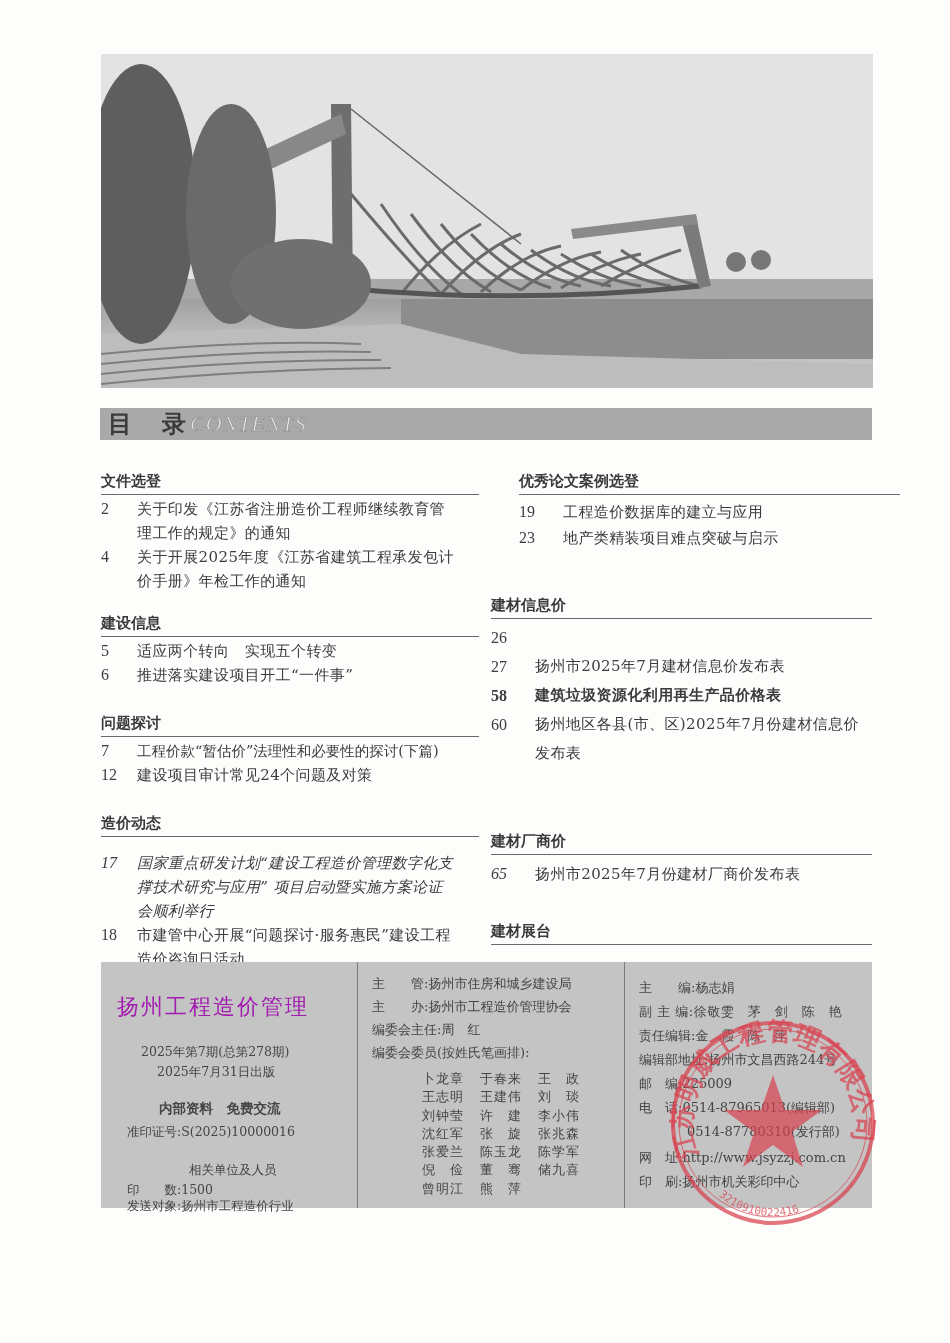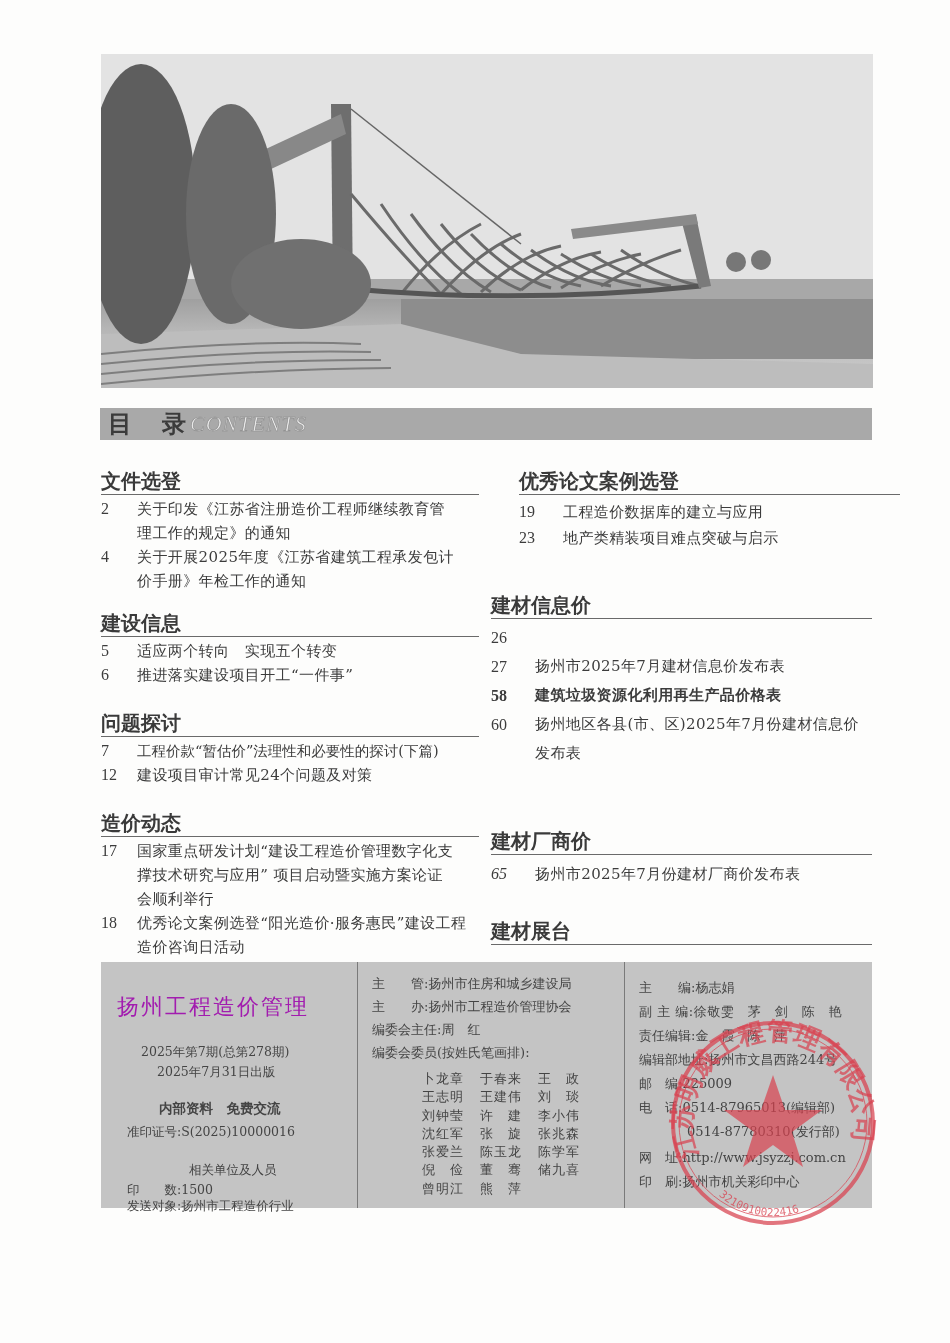--- a/index.html
+++ b/index.html
@@ -27,21 +27,21 @@
   .toc-bar .lu { font-family: "DejaVu Sans", sans-serif; font-size: 24px; color: #3b3b3b; margin-left: 30px; font-weight: bold; }
   .toc-bar .en {
     font-family: "Liberation Serif", serif; font-style: italic; font-size: 22px;
     color: #e8e8e8; margin-left: 4px; letter-spacing: 1px;
     -webkit-text-stroke: 0.6px #8a8a8a;
   }
 
   
   .section { position: absolute; }
   .sec-title {
-    font-family: "DejaVu Sans", sans-serif; font-weight: bold; font-size: 20px;
+    font-family: "DejaVu Sans", sans-serif; font-weight: bold; font-size: 15px;
     color: #3a3a3a; padding-bottom: 2px;
     border-bottom: 1.5px solid #6a6a6a;
     line-height: 22px;
   }
   .entry { display: flex; font-size: 15px; line-height: 24px; color: #3c3c3c; }
   .entry .pg { width: 36px; flex: none; font-family: "Liberation Serif", serif; font-size: 16px; }
   .entry .tt { flex: 1; letter-spacing: 0.4px; }
   .left-col .entry .tt { text-align: justify; }
 
   
@@ -171,32 +171,32 @@
     <span class="tt" style="font-size:14.5px; letter-spacing:0;">工程价款“暂估价”法理性和必要性的探讨(下篇)</span>
   </div>
   <div class="entry">
     <span class="pg">12</span>
     <span class="tt">建设项目审计常见24个问题及对策</span>
   </div>
 </div>
 
 <div class="section left-col" style="left:101px; top:812px; width:378px;">
   <div class="sec-title">造价动态</div>
-  <div class="entry" style="margin-top:2px;">
+  <div class="entry" style="margin-top:14px;font-style:italic;">
     <span class="pg">17</span>
     <span class="tt">
       <span>国家重点研发计划“建设工程造价管理数字化支</span><br>
       <span>撑技术研究与应用” 项目启动暨实施方案论证</span><br>
       <span>会顺利举行</span>
     </span>
   </div>
   <div class="entry">
     <span class="pg">18</span>
     <span class="tt">
-      <span>优秀论文案例选登“阳光造价·服务惠民”建设工程</span><br>
+      <span>市建管中心开展“问题探讨·服务惠民”建设工程</span><br>
       <span>造价咨询日活动</span>
     </span>
   </div>
 </div>
 
 <div class="section" style="left:491px; top:470px; width:381px;margin-left:28px;">
   <div class="sec-title">优秀论文案例选登</div>
   <div class="entry" style="margin-top:4px; line-height:26px;">
     <span class="pg" style="width:44px;">19</span>
     <span class="tt">工程造价数据库的建立与应用</span>

